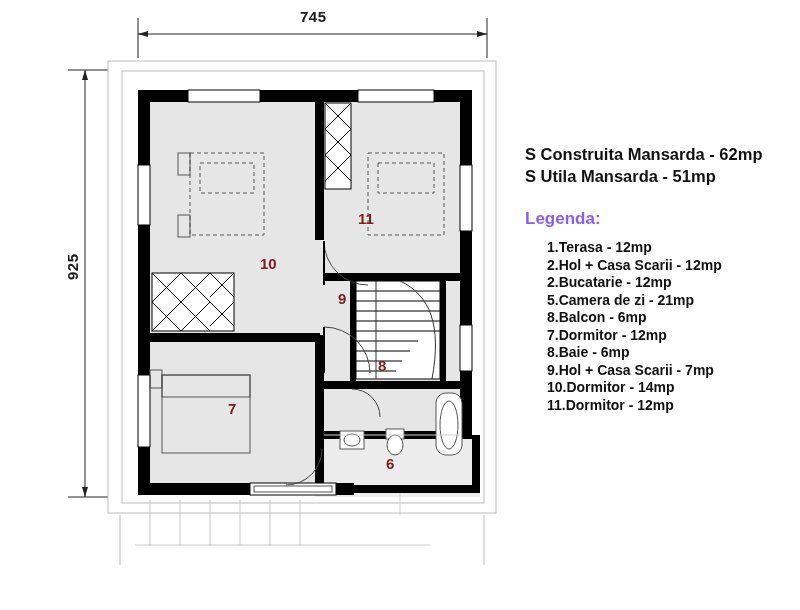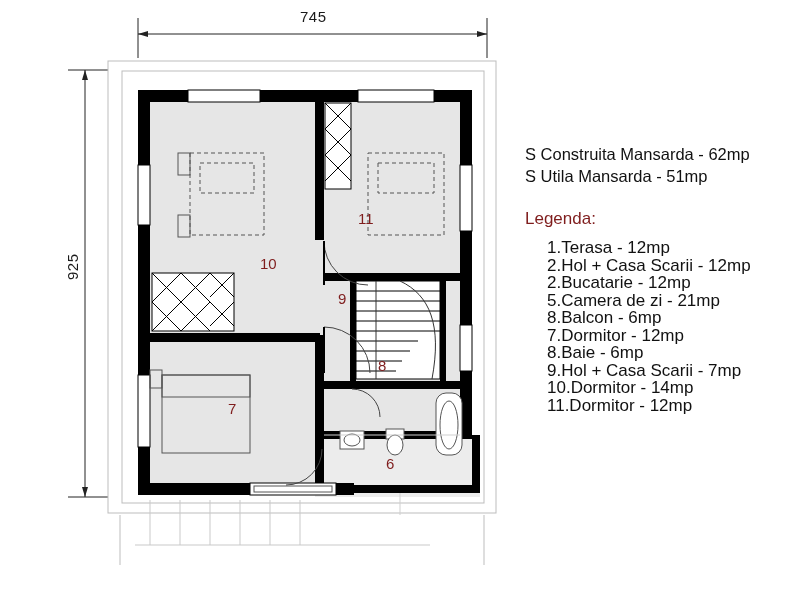--- a/index.html
+++ b/index.html
@@ -13,20 +13,21 @@
     font-family: "Liberation Sans", sans-serif;
     color: #000000;
     overflow: hidden;
     position: relative;
   }
   #root {
     position: absolute;
     left: 0; top: 0;
     width: 712px;
     height: 610px;
+    font-weight: bold;
   }
 
   
   .dim-label {
     position: absolute;
     font-size: 15px;
     color: #1a1a1a;
     letter-spacing: .5px;
   }
   .dim-top-label { left: 300px; top: 8px; }
@@ -48,30 +49,30 @@
   .panel .head-line {
     font-size: 16.5px;
     line-height: 22px;
     color: #111;
     white-space: nowrap;
   }
   .panel .legend-title {
     font-size: 17px;
     margin-top: 22px;
     margin-bottom: 10px;
-    color: #7f1d1d;
+    color: #8b5cf6;
   }
   .panel .legend-list {
     margin: 0;
     padding: 0;
     list-style: none;
     margin-left: 22px;
   }
   .panel .legend-list li {
-    font-size: 17px;
+    font-size: 14px;
     line-height: 17.5px;
     color: #111;
     white-space: nowrap;
   }
 
   
   .plan {
     position: absolute;
     left: 100px;
     top: 45px;

